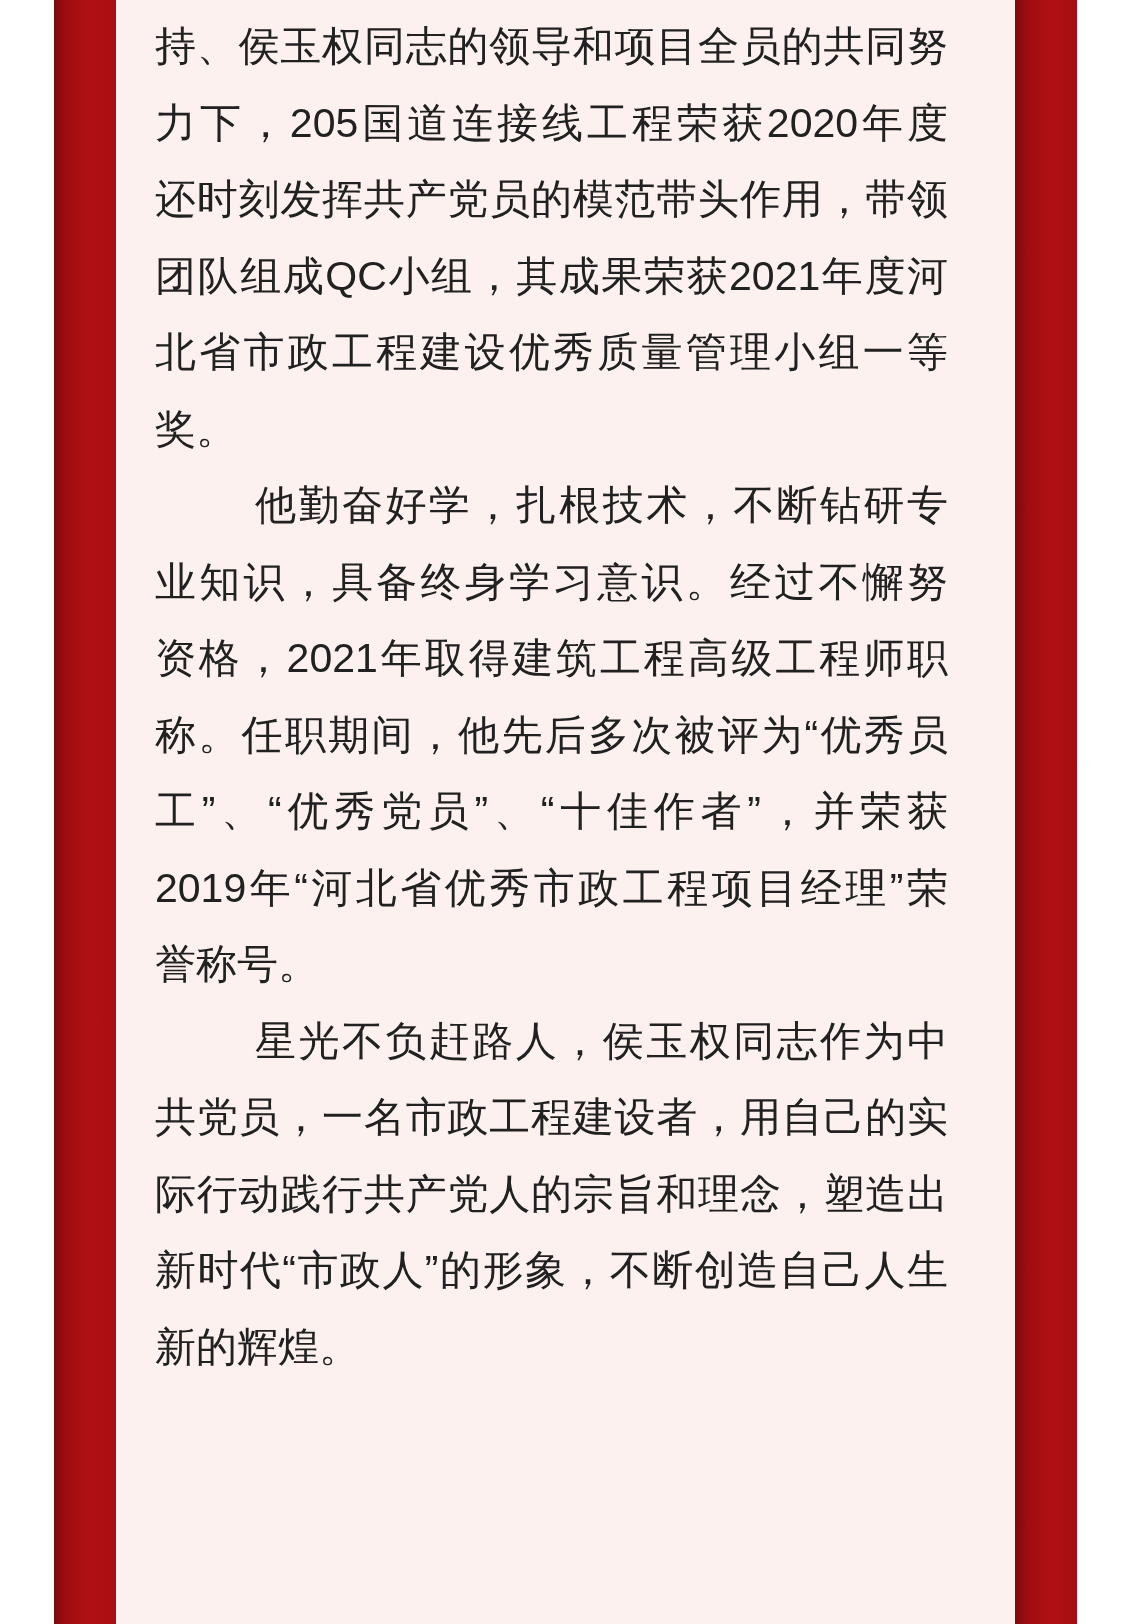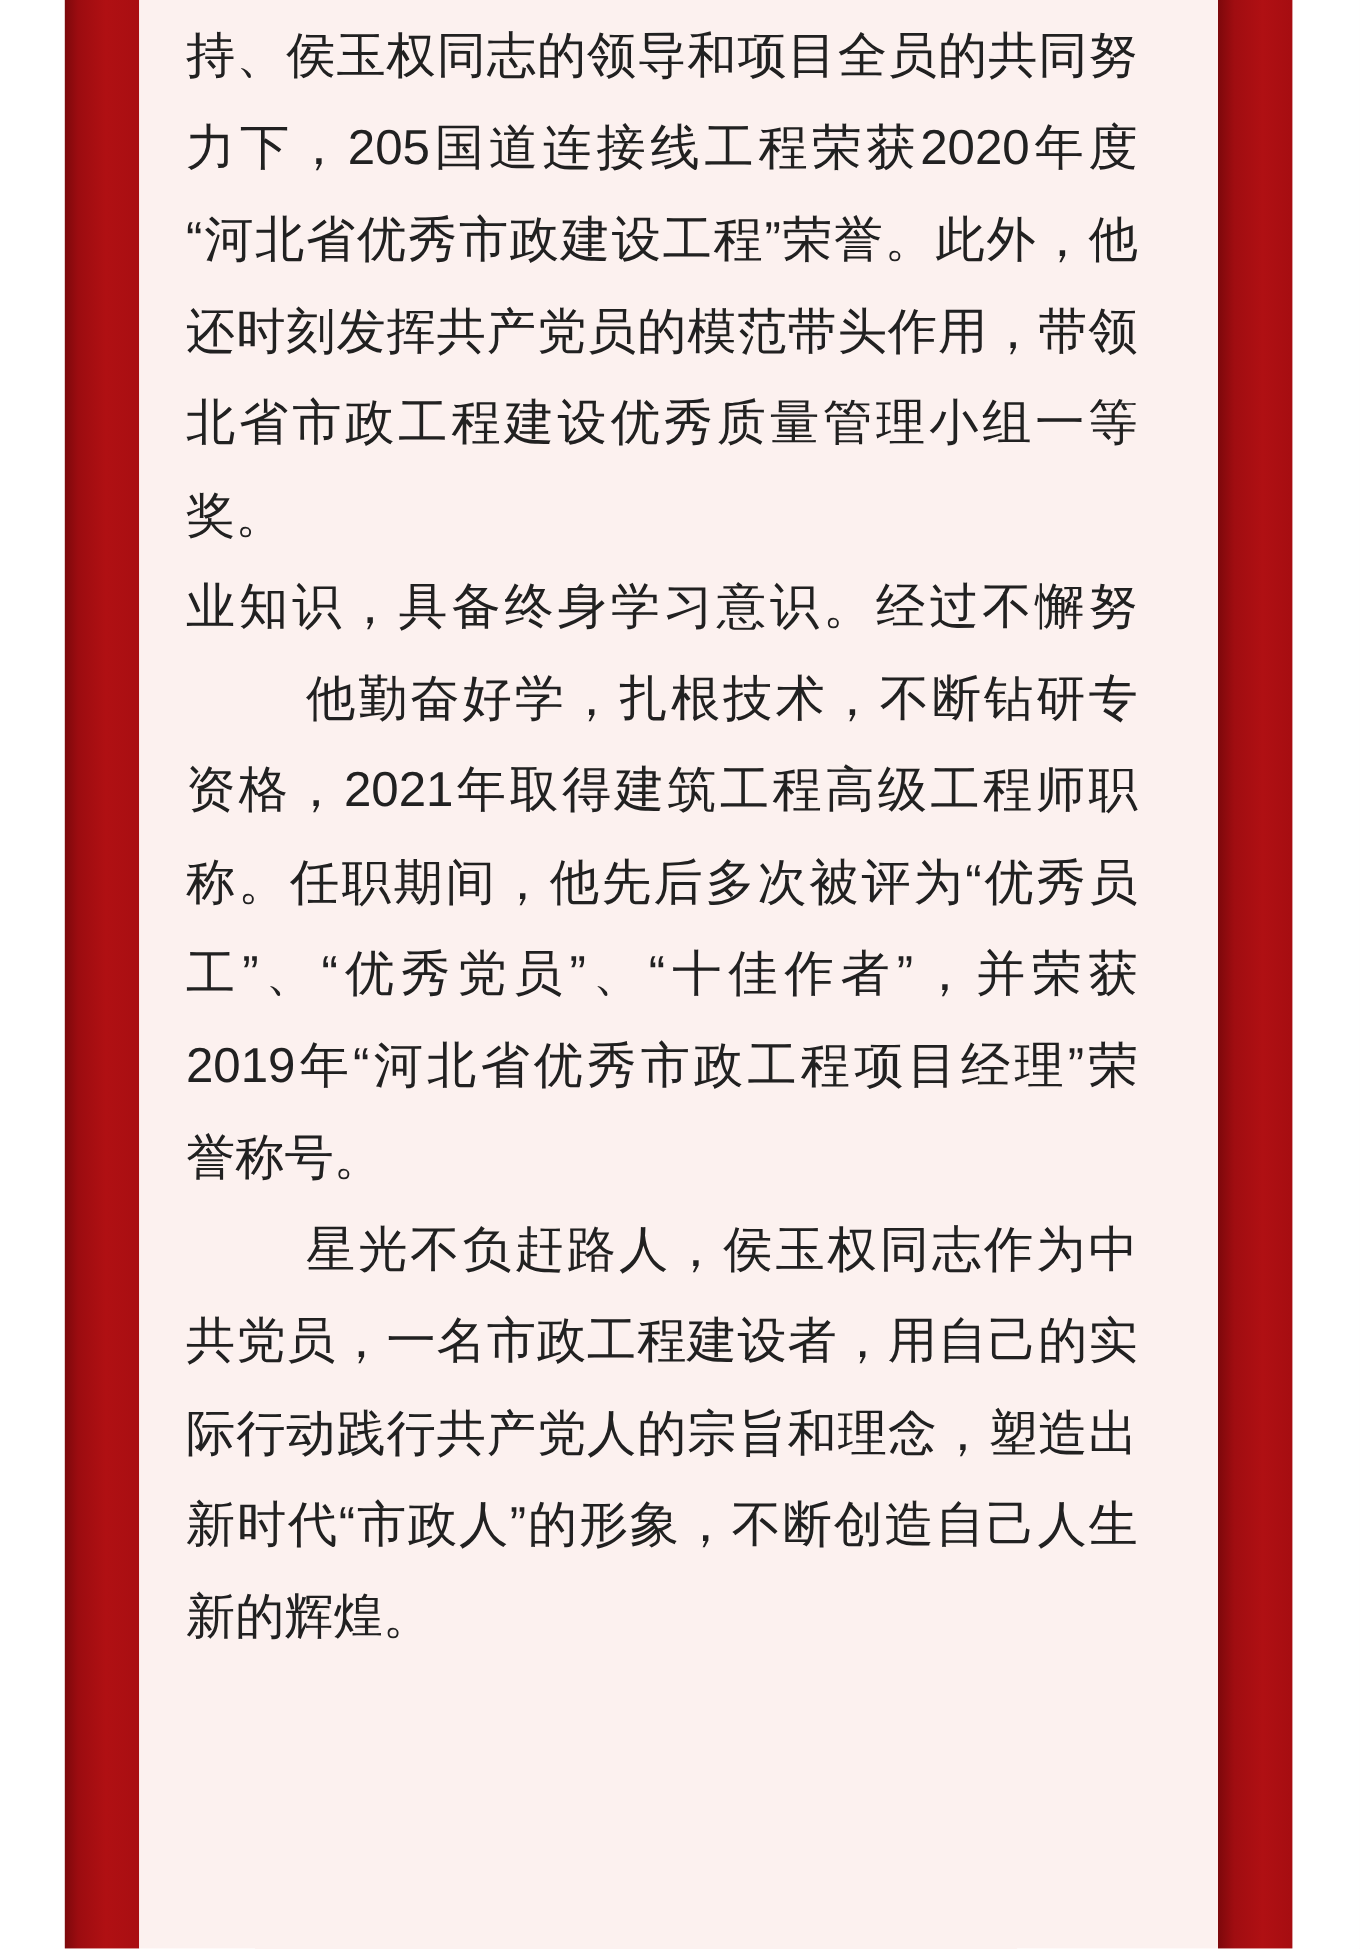--- a/index.html
+++ b/index.html
@@ -62,26 +62,26 @@
 </style>
 </head>
 <body>
 
 <div class="page">
   <div class="red-bar left"></div>
   <div class="content">
 
   <div class="text-line">持、侯玉权同志的领导和项目全员的共同努</div>
       <div class="text-line">力下，205国道连接线工程荣获2020年度</div>
-      <div class="text-line">“河北省优秀市政建设工程”荣誉。此外，他</div>
       <div class="text-line">还时刻发挥共产党员的模范带头作用，带领</div>
+      <div class="text-line">团队组成QC小组，其成果荣获2021年度河</div>
       <div class="text-line">北省市政工程建设优秀质量管理小组一等</div>
       <div class="text-line align-left">奖。</div>
+      <div class="text-line indent">他勤奋好学，扎根技术，不断钻研专</div>
       <div class="text-line">业知识，具备终身学习意识。经过不懈努</div>
-      <div class="text-line indent">他勤奋好学，扎根技术，不断钻研专</div>
       <div class="text-line">资格，2021年取得建筑工程高级工程师职</div>
       <div class="text-line">称。任职期间，他先后多次被评为“优秀员</div>
       <div class="text-line">工”、“优秀党员”、“十佳作者”，并荣获</div>
       <div class="text-line">2019年“河北省优秀市政工程项目经理”荣</div>
       <div class="text-line align-left">誉称号。</div>
       <div class="text-line indent">星光不负赶路人，侯玉权同志作为中</div>
       <div class="text-line">共党员，一名市政工程建设者，用自己的实</div>
       <div class="text-line">际行动践行共产党人的宗旨和理念，塑造出</div>
       <div class="text-line">新时代“市政人”的形象，不断创造自己人生</div>
       <div class="text-line align-left">新的辉煌。</div>

